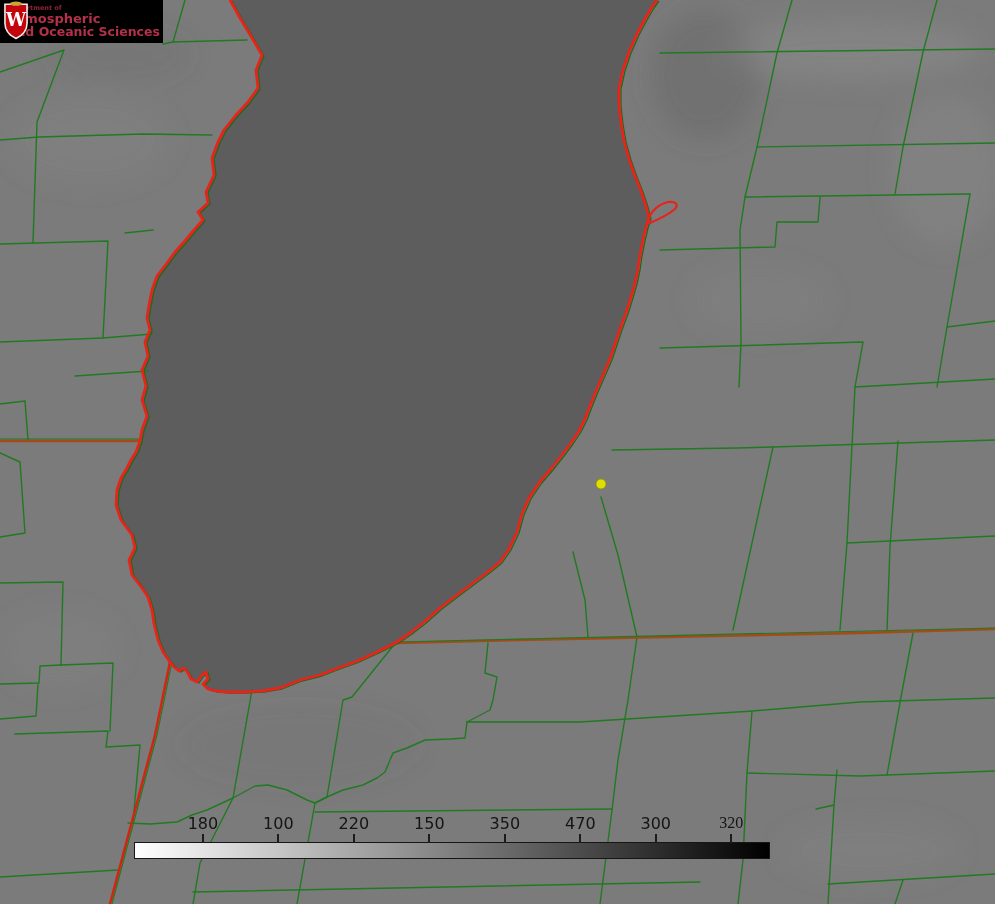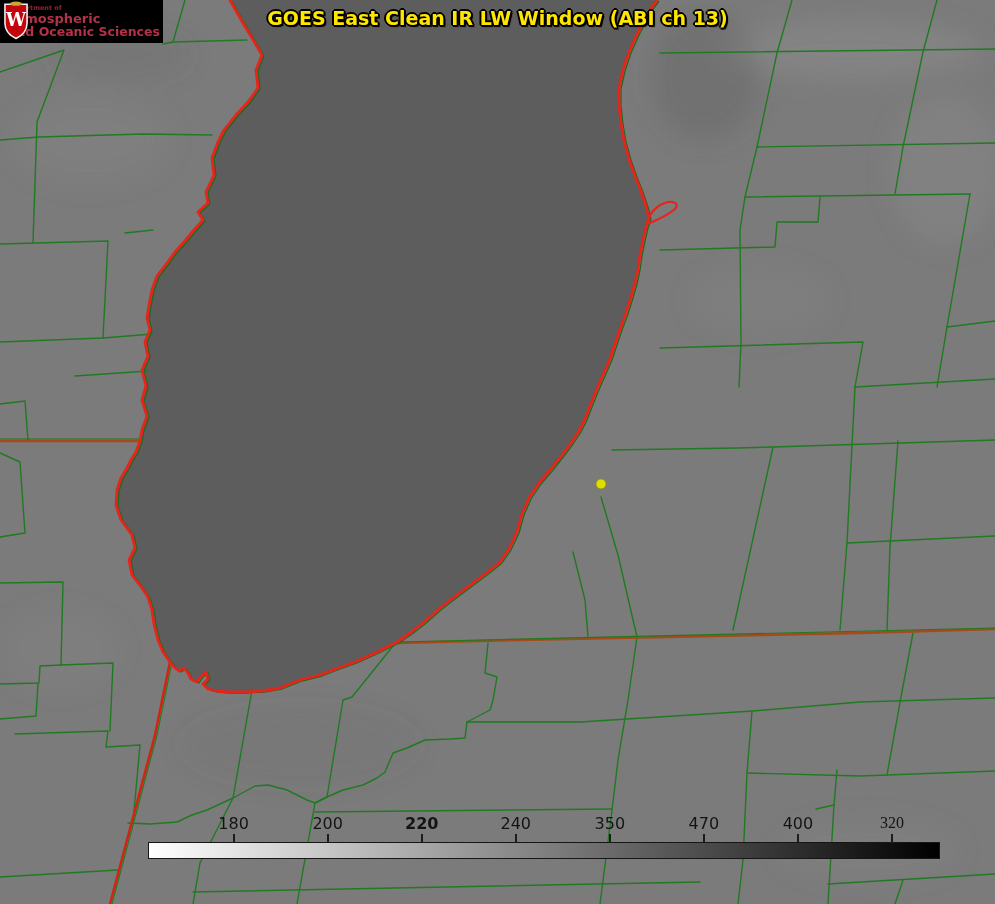--- a/index.html
+++ b/index.html
@@ -24,23 +24,23 @@
                      -1px -1px 0 #000,1px 1px 0 #000,-1px 1px 0 #000,1px -1px 0 #000,2px 2px 1px #000;}
   
   .logo{position:absolute;left:0;top:0;width:163px;height:43px;background:#000;
         display:flex;align-items:center;}
   .logo .crest{margin-left:3px;flex:0 0 auto;}
   .logo .ltxt{margin-left:8px;line-height:1;}
   .logo .dept{font-size:6.5px;color:var(--logo-dark-red,#8e2435);font-weight:bold;margin-bottom:1px;}
   .logo .big{font-size:13px;color:var(--logo-red,#b5314a);font-weight:bold;margin-bottom:1px;}
   .logo .big2{font-size:12.5px;color:var(--logo-red,#b5314a);font-weight:bold;}
   
-  .colorbar{position:absolute;left:134px;top:842px;width:792px;height:17px;
+  .colorbar{position:absolute;left:134px;top:842px;width:636px;height:17px;
             background:linear-gradient(to right,var(--cb-start,#fff),var(--cb-end,#000));
-            border:1px solid #161616;box-sizing:border-box;margin-left:14px;}
+            border:1px solid #161616;box-sizing:border-box;}
   .cb-tick{position:absolute;top:-9px;width:2px;height:9px;background:#1c1c1c;transform:translateX(-50%);}
   .cb-label{position:absolute;top:-29px;transform:translateX(-50%);
             font-size:16px;color:#141414;white-space:nowrap;}
 </style>
 </head>
 <body>
 
 <div class="stage">
 
   <svg width="995" height="904" viewBox="0 0 995 904">
@@ -169,35 +169,34 @@
       <text x="23" y="50" text-anchor="middle" font-family="DejaVu Serif, Liberation Serif, serif" font-weight="bold" font-size="34" fill="#ffffff">W</text>
     </svg>
     <div class="ltxt">
       <div class="dept">Department of</div>
       <div class="big">Atmospheric</div>
       <div class="big2">and Oceanic Sciences</div>
     </div>
   </div>
 
   <div class="title">
-    <div>GOES East Clean IR LW Window (ABI ch 13)</div>
   </div>
 
   <div class="colorbar">
       <div class="cb-tick" style="left: 10.7143%;"></div>
       <div class="cb-label" style="left: 10.7143%;">180</div>
       <div class="cb-tick" style="left: 22.619%;"></div>
-      <div class="cb-label" style="left: 22.619%;">200</div>
+      <div class="cb-label" style="left: 22.619%;">100</div>
       <div class="cb-tick" style="left: 34.5238%;"></div>
-      <div class="cb-label" style="left: 34.5238%; font-weight: bold;">220</div>
+      <div class="cb-label" style="left: 34.5238%;">220</div>
       <div class="cb-tick" style="left: 46.4286%;"></div>
-      <div class="cb-label" style="left: 46.4286%;">240</div>
+      <div class="cb-label" style="left: 46.4286%;">150</div>
       <div class="cb-tick" style="left: 58.3333%;"></div>
       <div class="cb-label" style="left: 58.3333%;">350</div>
       <div class="cb-tick" style="left: 70.2381%;"></div>
       <div class="cb-label" style="left: 70.2381%;">470</div>
       <div class="cb-tick" style="left: 82.1429%;"></div>
-      <div class="cb-label" style="left: 82.1429%;">400</div>
+      <div class="cb-label" style="left: 82.1429%;">300</div>
       <div class="cb-tick" style="left: 94.0476%;"></div>
       <div class="cb-label" style="left: 94.0476%; font-family: Liberation Serif, serif;">320</div>
     </div>
 
 </div>
 
 </body></html>

